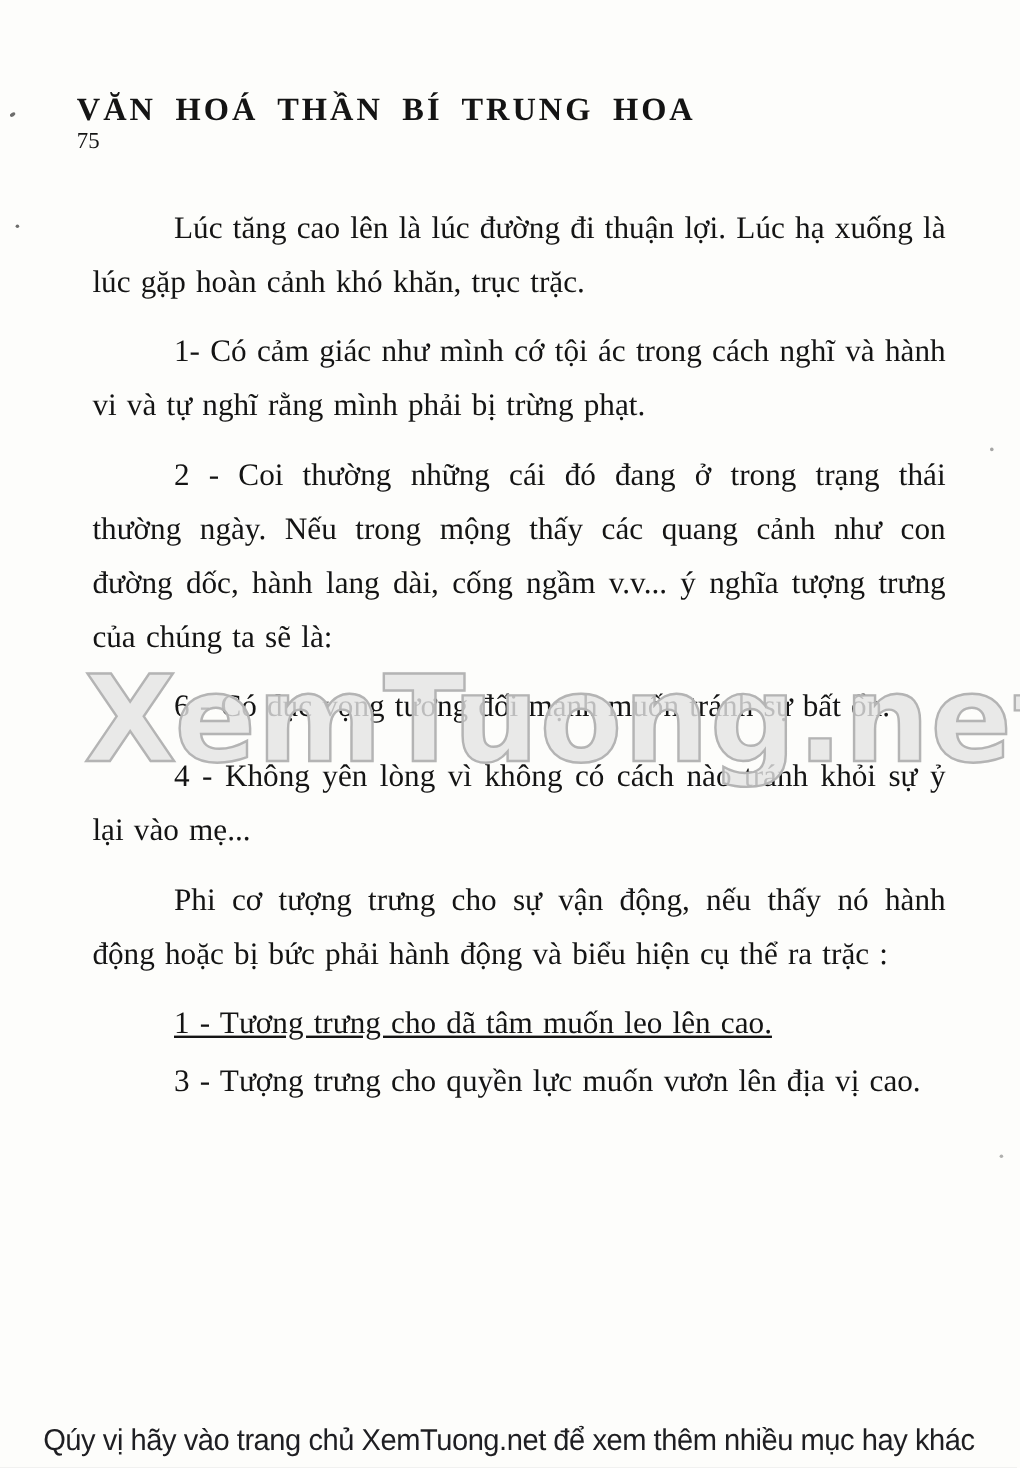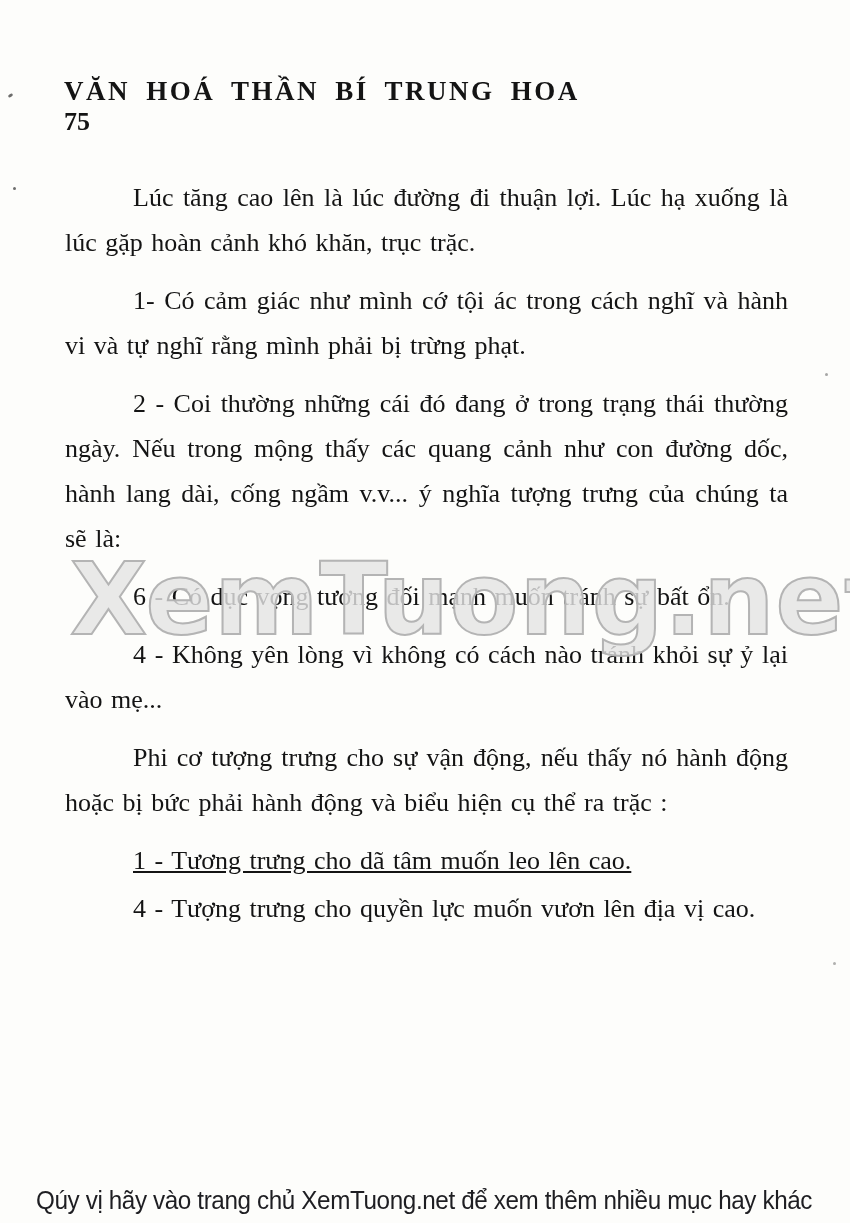--- a/index.html
+++ b/index.html
@@ -29,34 +29,34 @@
     flex-direction: column;
   }
   .header .title {
     font-size: 27px;
     font-weight: bold;
     letter-spacing: 2.5px;
     word-spacing: 7px;
     white-space: nowrap;
   }
   .header .pagenum {
-    font-size: 26px;
-    font-weight: bold;
+    font-size: 19px;
+    font-weight: normal;
   }
   .body {
     margin: 38px 62px 0 65px;
     width: 723px;
   }
   .body p {
     font-size: 26px;
     line-height: 45px;
     text-align: justify;
     text-indent: 68px;
     word-spacing: 2px;
-    margin: 0 0 13px 0;
+    margin: 0 0 13px 12px;
     color: var(--ink);
   }
   .body p.tight { margin-bottom: 3px; text-decoration: underline; }
   .watermark {
     position: absolute;
     left: 70px;
     top: 550px;
     z-index: 5;
     font-family: "DejaVu Sans", sans-serif;
     font-weight: bold;
@@ -104,21 +104,21 @@
   </div>
 
   <div class="body">
     <p>Lúc tăng cao lên là lúc đường đi thuận lợi. Lúc hạ xuống là lúc gặp hoàn cảnh khó khăn, trục trặc.</p>
     <p>1- Có cảm giác như mình cớ tội ác trong cách nghĩ và hành vi và tự nghĩ rằng mình phải bị trừng phạt.</p>
     <p>2 - Coi thường những cái đó đang ở trong trạng thái thường ngày. Nếu trong mộng thấy các quang cảnh như con đường dốc, hành lang dài, cống ngầm v.v... ý nghĩa tượng trưng của chúng ta sẽ là:</p>
     <p>6 - Có dục vọng tương đối mạnh muốn tránh sự bất ổn.</p>
     <p>4 - Không yên lòng vì không có cách nào tránh khỏi sự ỷ lại vào mẹ...</p>
     <p>Phi cơ tượng trưng cho sự vận động, nếu thấy nó hành động hoặc bị bức phải hành động và biểu hiện cụ thể ra trặc :</p>
     <p class="tight">1 - Tương trưng cho dã tâm muốn leo lên cao.</p>
-    <p>4 - Tượng trưng cho quyền lực muốn vươn lên địa vị cao.</p>
+    <p>3 - Tượng trưng cho quyền lực muốn vươn lên địa vị cao.</p>
   </div>
 
   <div class="watermark">XemTuong.net</div>
 
   <div class="footer">Qúy vị hãy vào trang chủ XemTuong.net để xem thêm nhiều mục hay khác</div>
 
   <div class="speck s1"></div>
   <div class="speck s2"></div>
   <div class="speck s3"></div>
   <div class="speck s4"></div>

